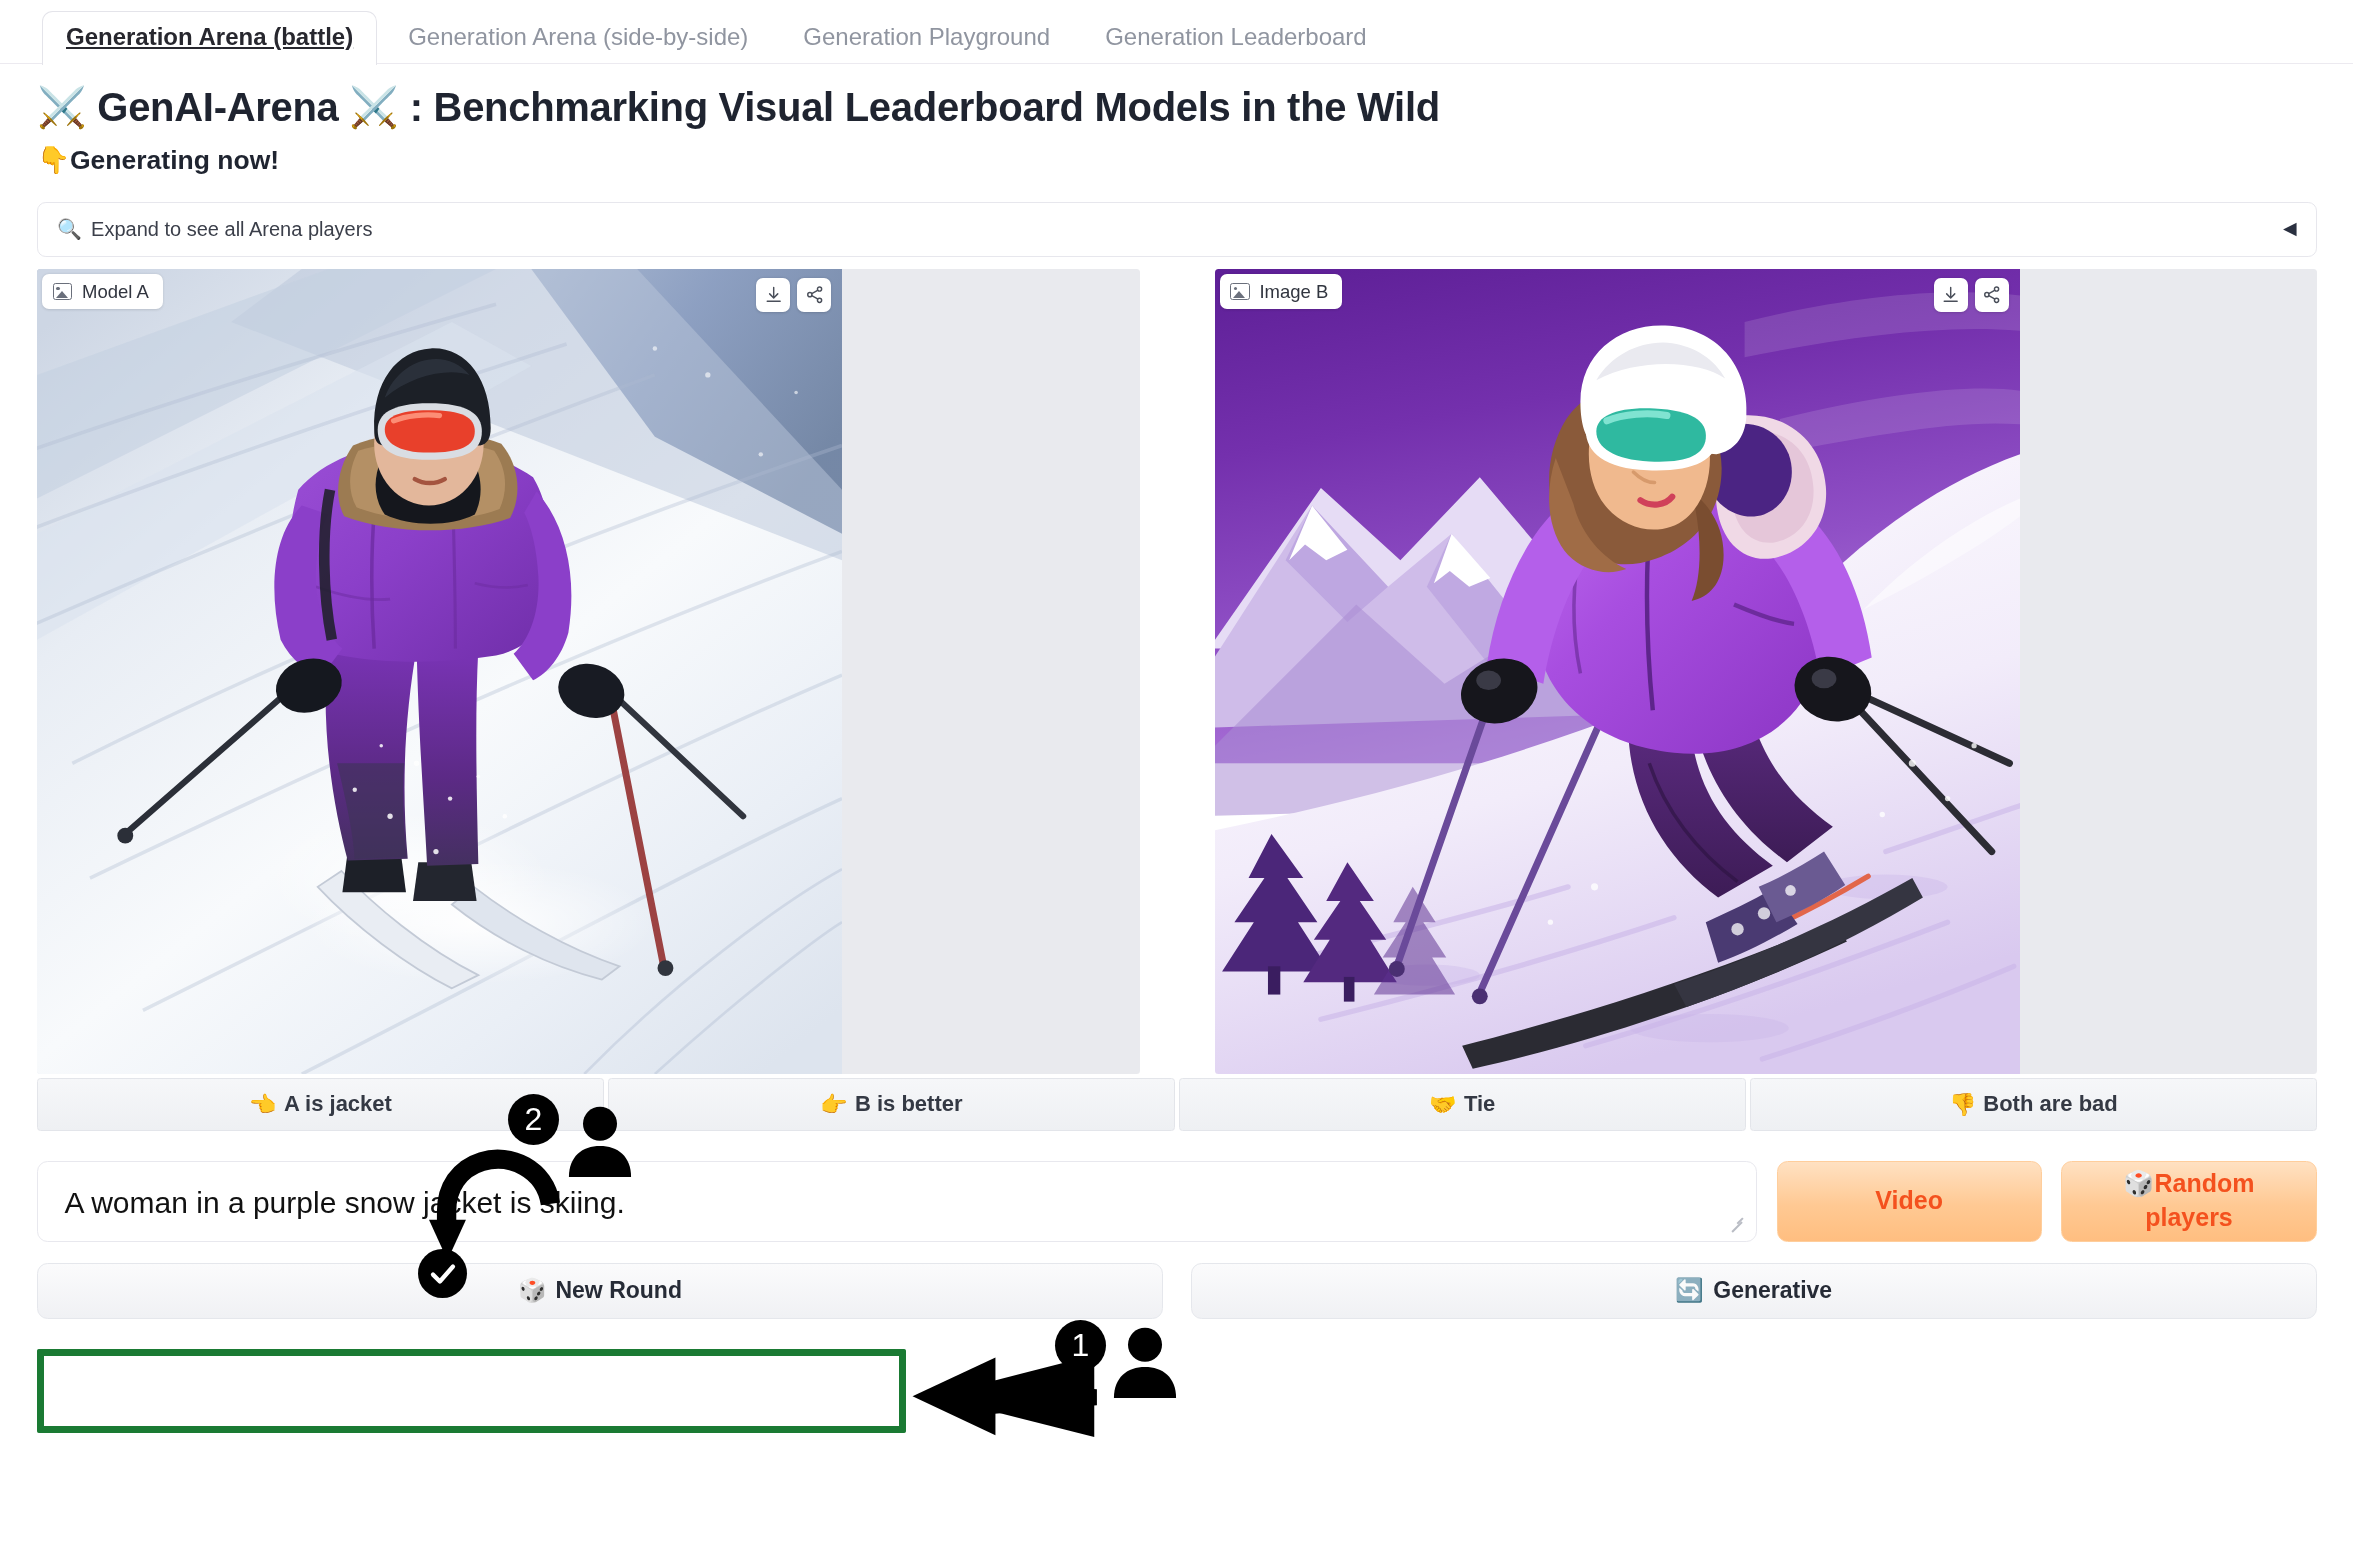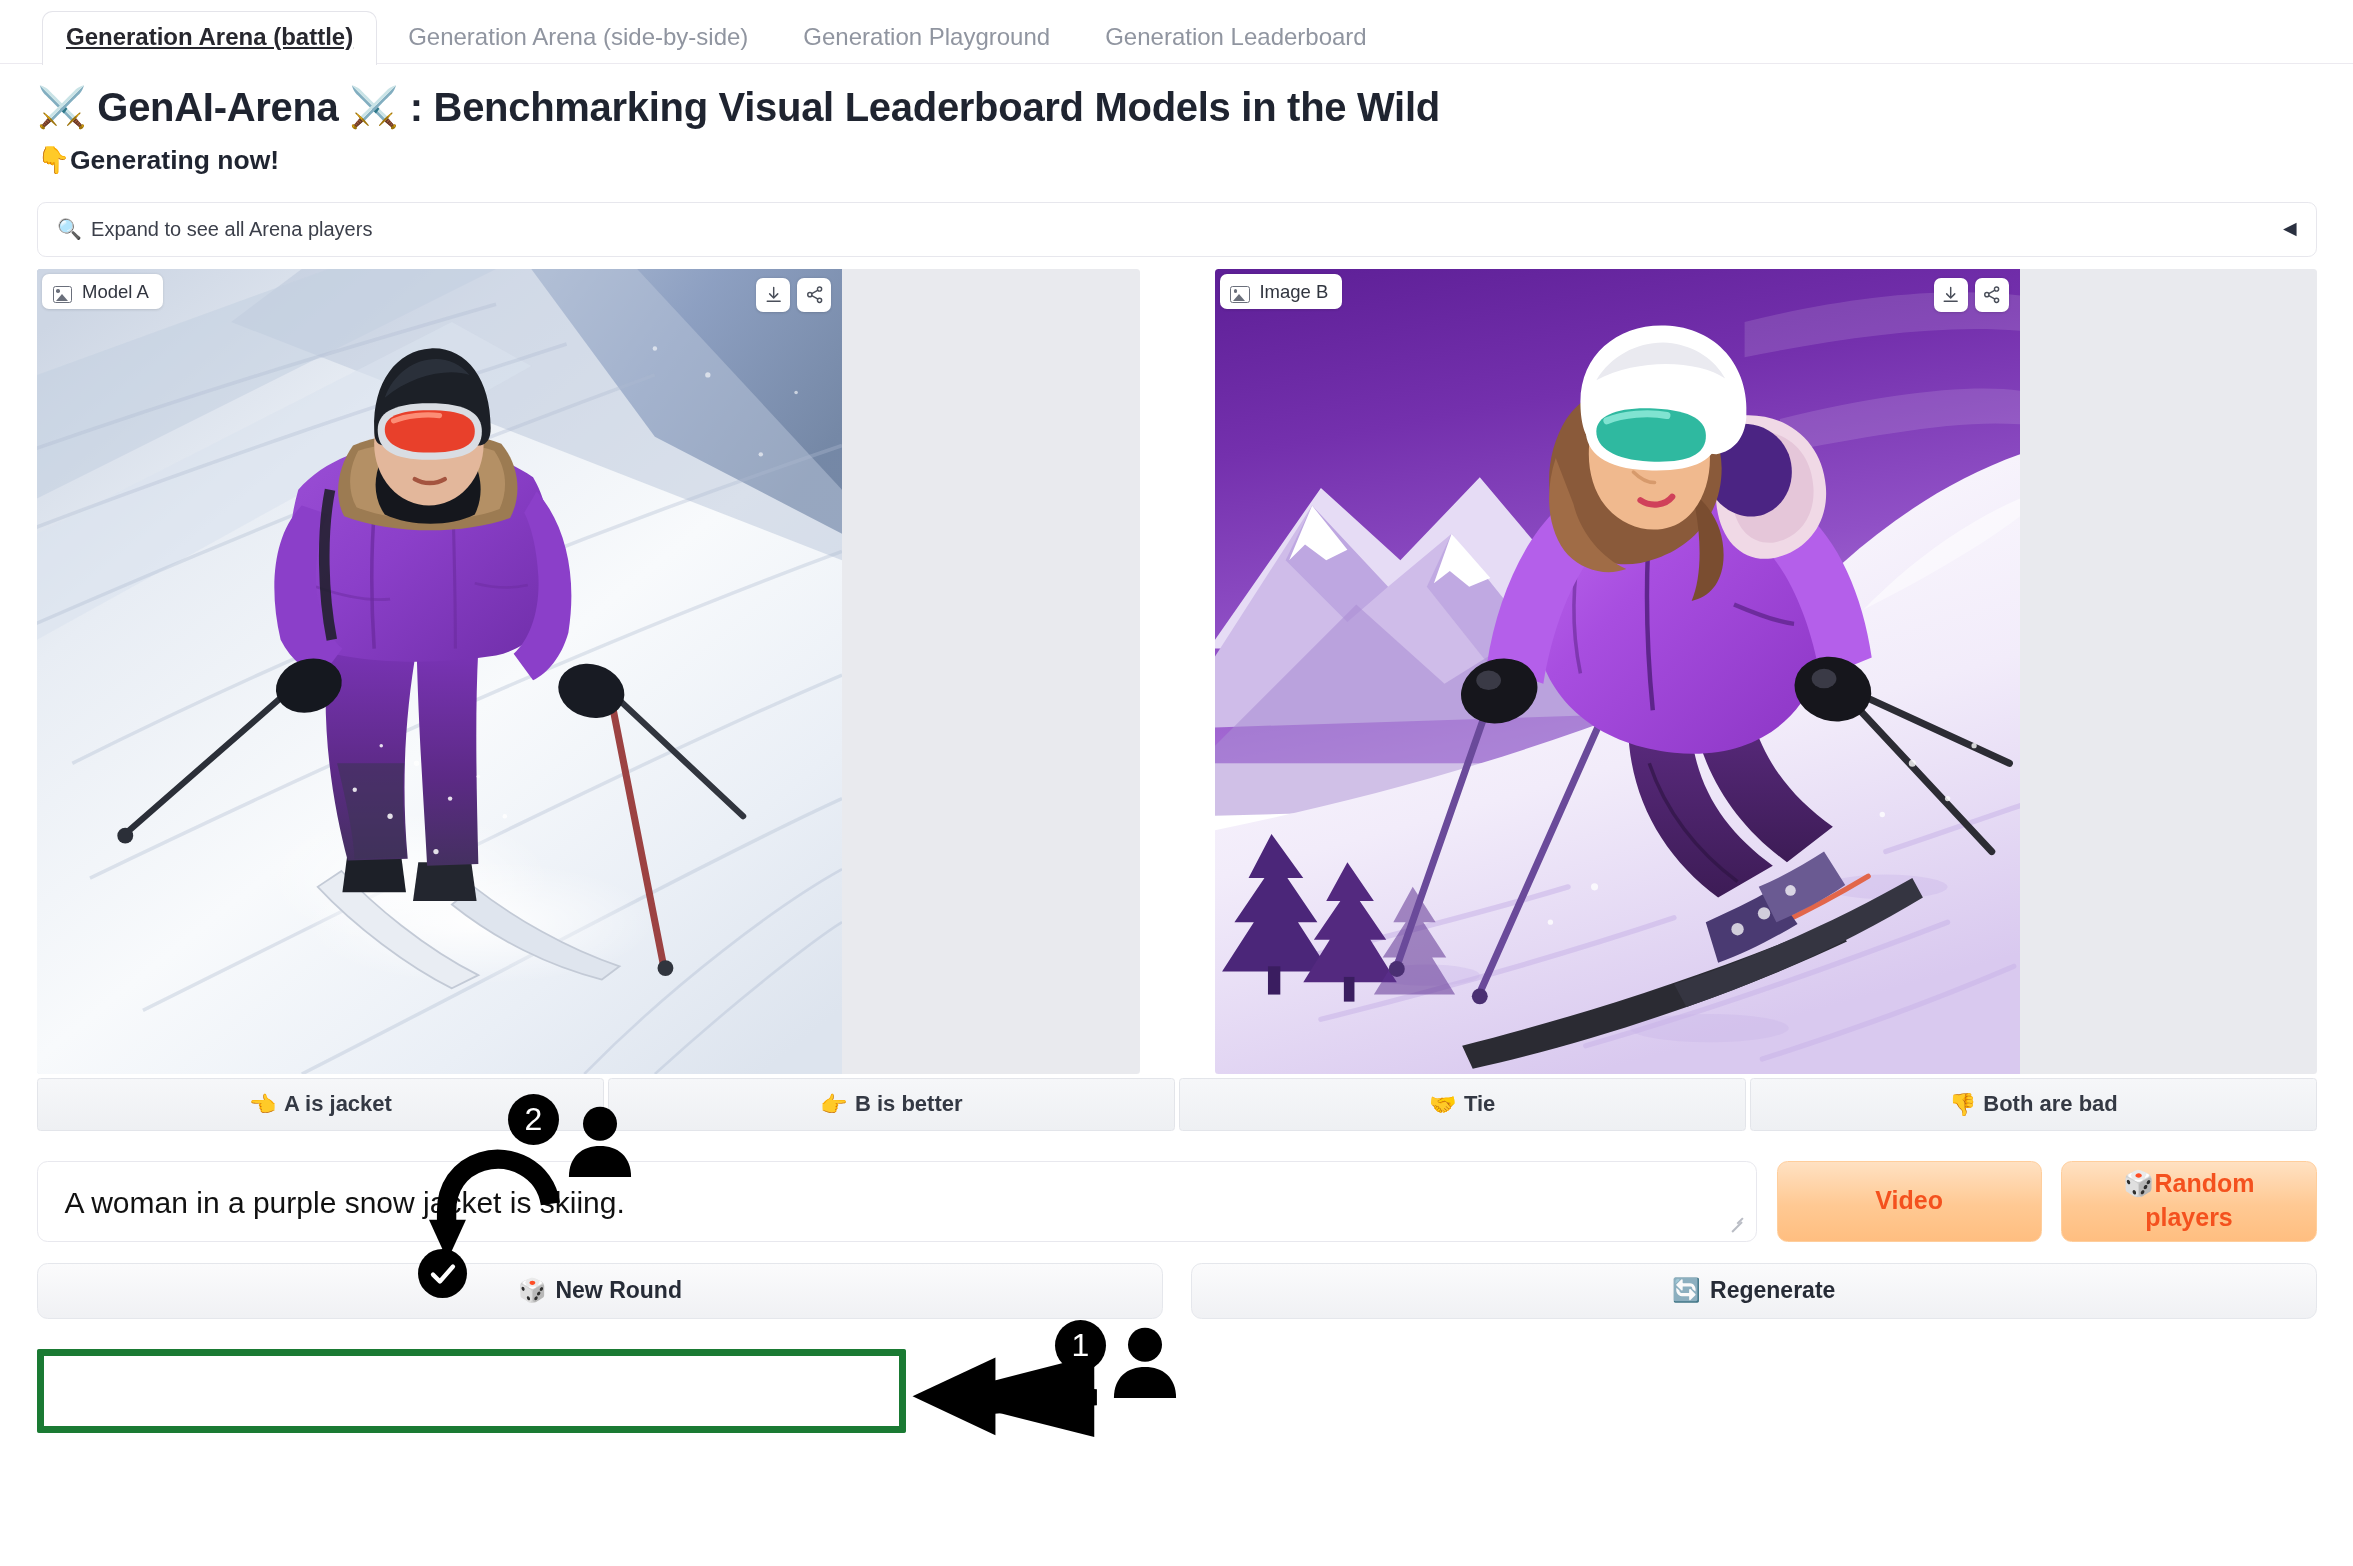--- a/index.html
+++ b/index.html
@@ -143,21 +143,21 @@
   }
 
   .modelbadge {
     position: absolute;
     top: 5.3px; left: 5.3px;
     z-index: 12;
     background: #ffffff;
     border-radius: 7px;
     padding: 6.2px 14px 6.2px 10.6px;
     display: flex;
-    align-items: flex-end;
+    align-items: center;
     gap: 9.7px;
     font-size: 18.5px;
     color: #31353f;
     box-shadow: 0 0.9px 2.6px rgba(0,0,0,.12);
   }
   .pic-icon {
     width: 19.4px; height: 17px;
     border: 1.8px solid #6a6f7b;
     border-radius: 2.6px;
     position: relative;
@@ -733,21 +733,21 @@
       </div>
     </div>
 
     <div class="bottomrow">
       <div class="graybtn">
         <span class="emj">🎲</span>
         <span>New Round</span>
       </div>
       <div class="graybtn">
         <span class="emj">🔄</span>
-        <span>Regenerate</span>
+        <span>Generative</span>
       </div>
     </div>
 
   </div>
 
   <div class="greenbox" style="left:37px; top:1349px; width:869px; height:84px;"></div>
 
   <div class="anno" style="left:907px; top:1324px;">
     <svg width="371" height="150" viewBox="0 0 420 170">
       <path d="M 212 60 L 212 35 L 30 82 L 212 128 L 212 104 Z" fill="#000000" transform="translate(0,0)"></path>

